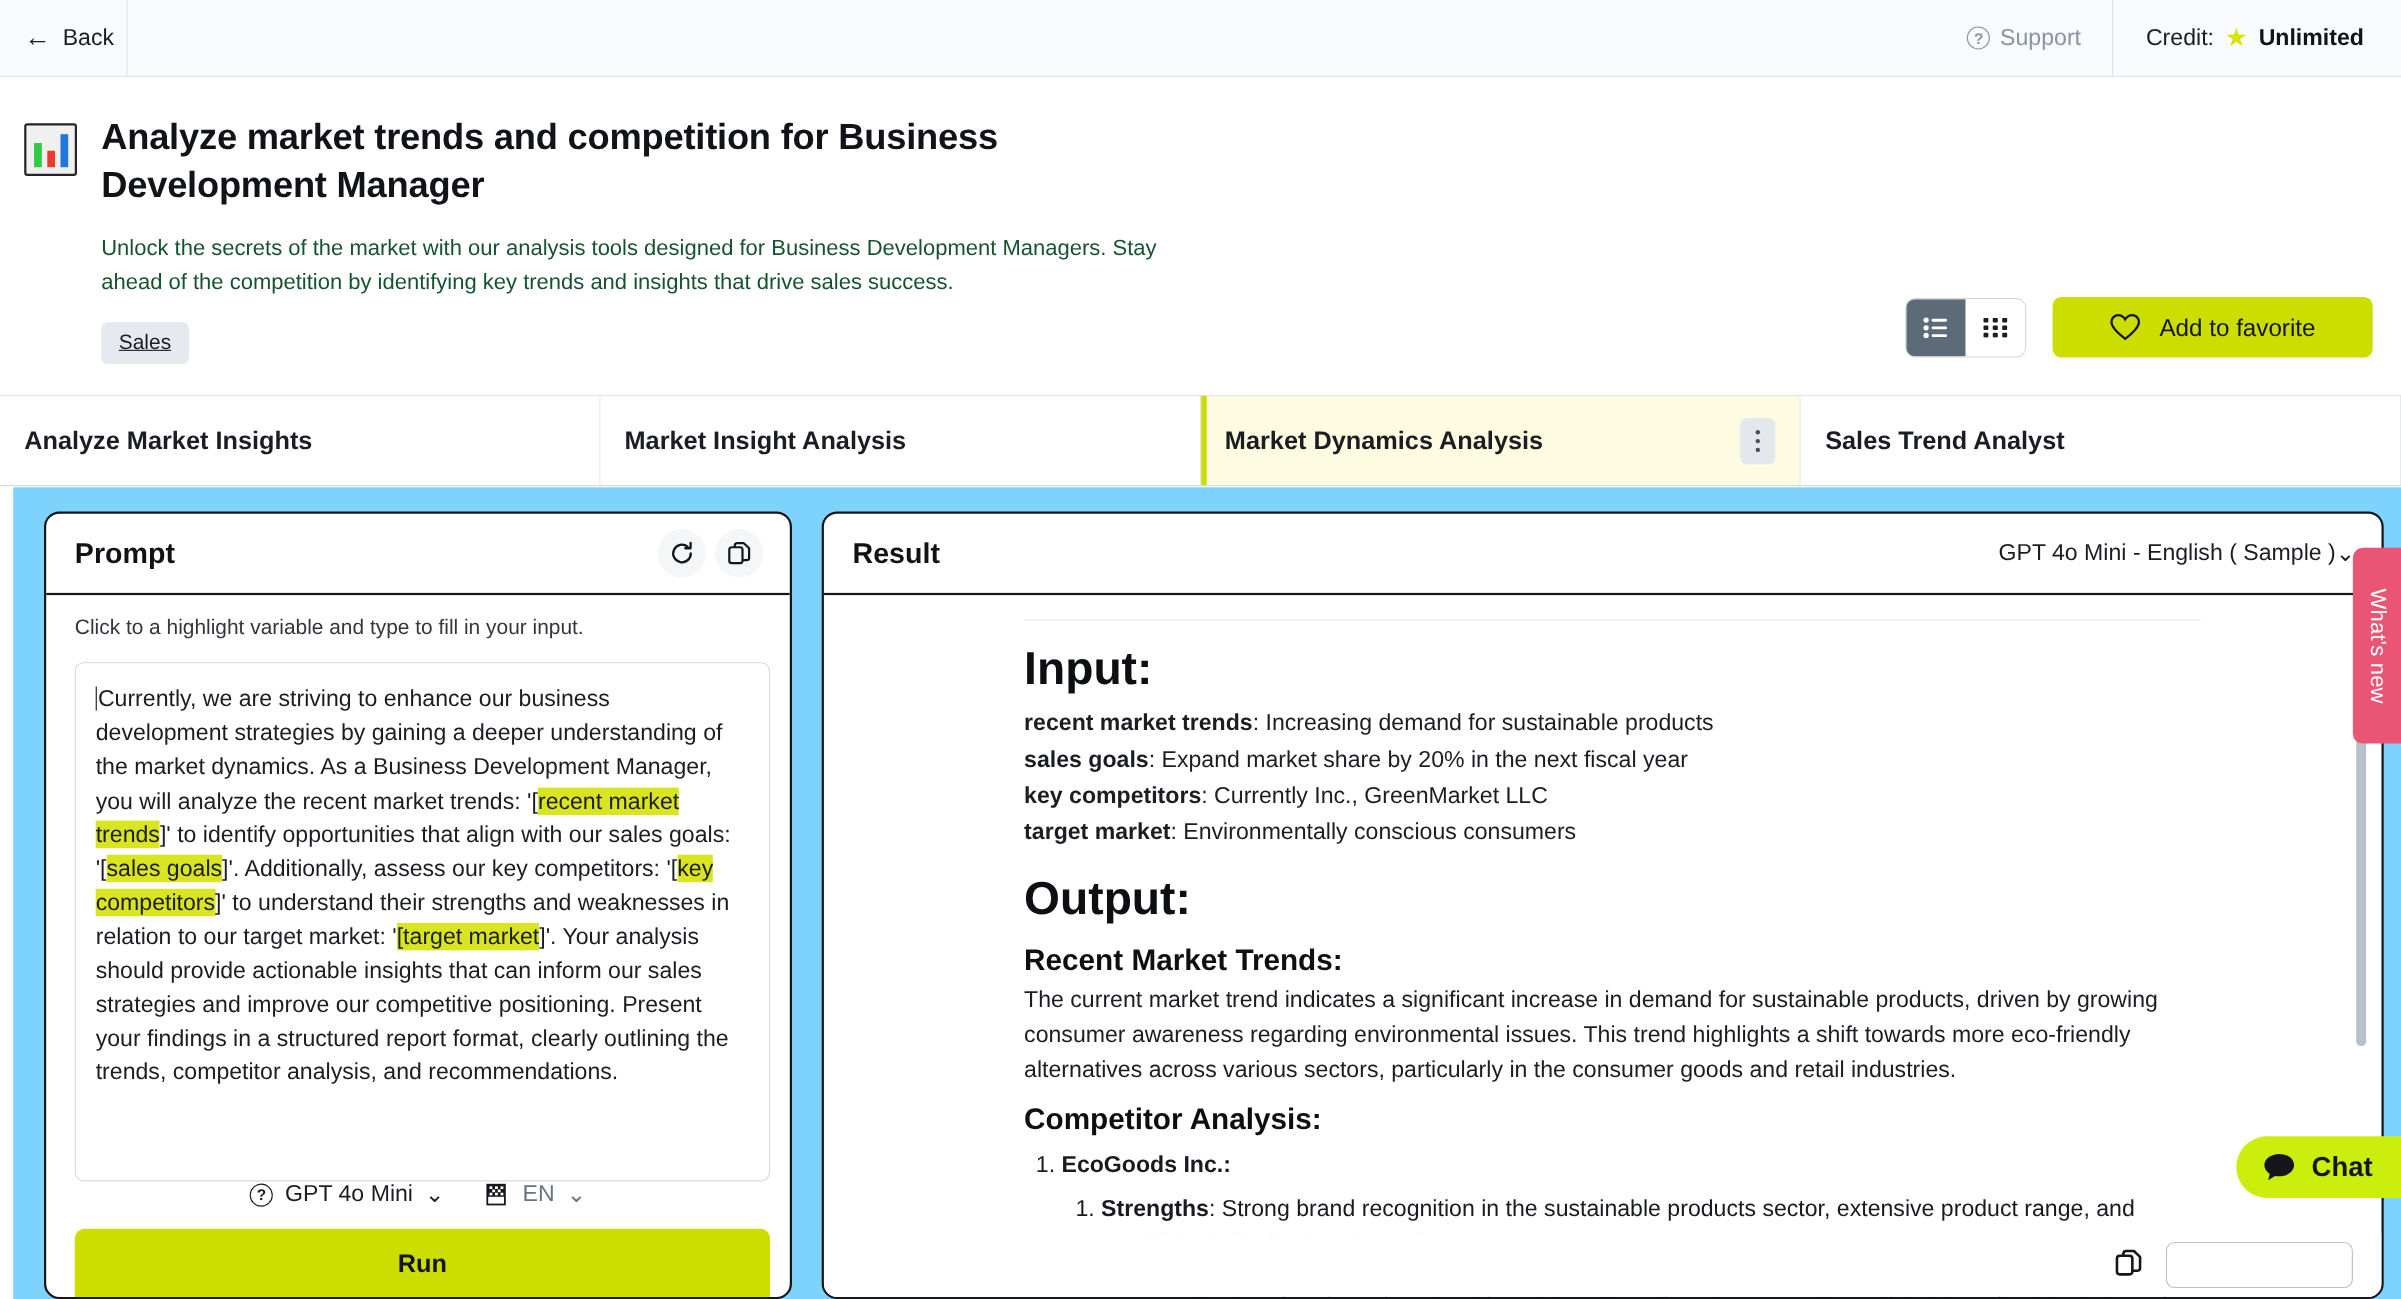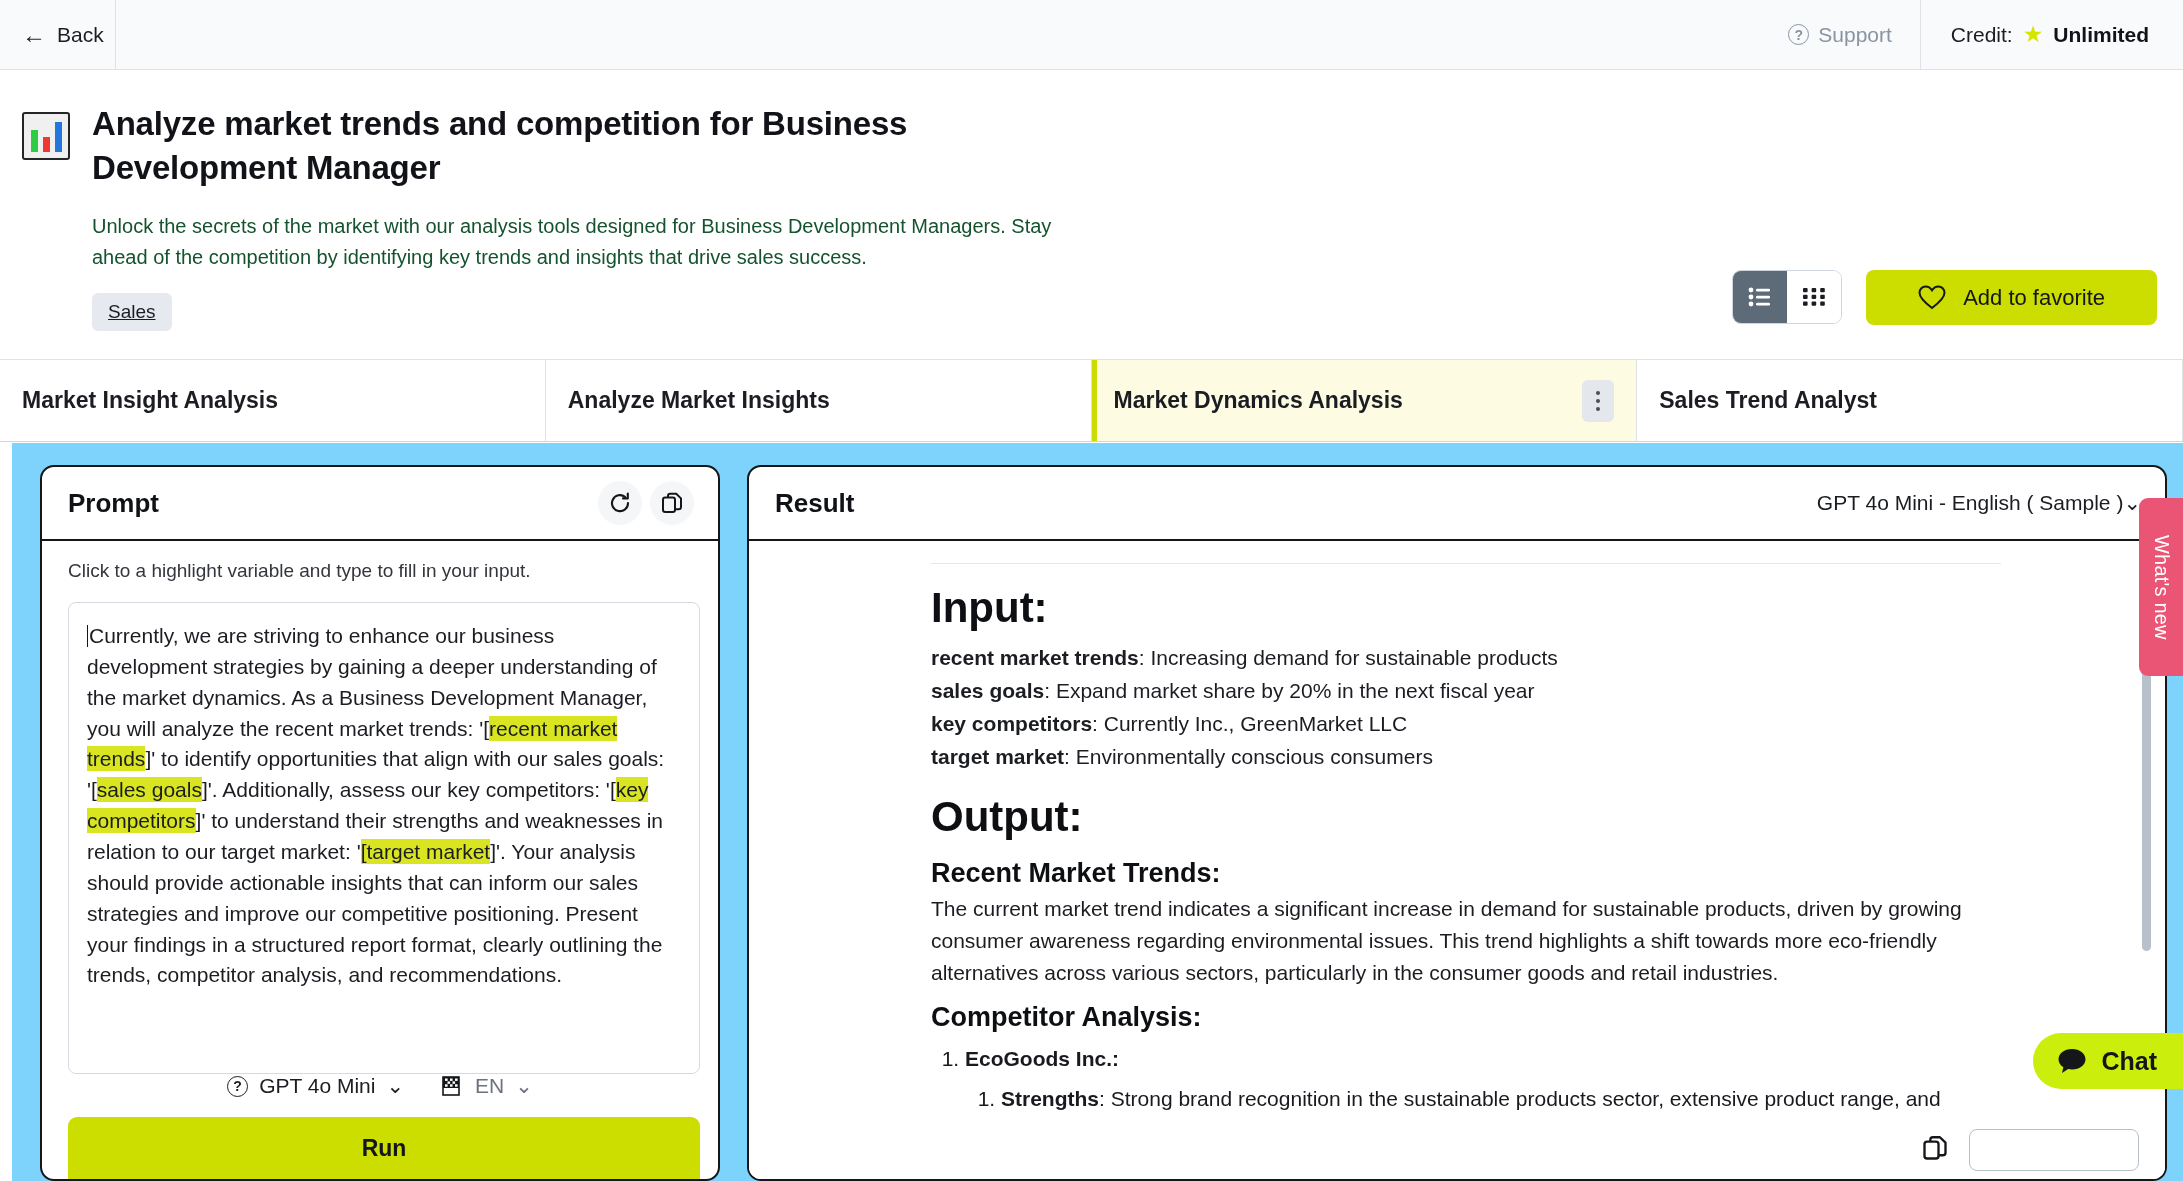--- a/index.html
+++ b/index.html
@@ -91,21 +91,21 @@
     display: flex; gap: 12px;
   }
   .tag {
     background: #e6eaf0; border-radius: 6px;
     padding: 8px 16px; font-size: 19px; color: #1b1d22;
     cursor: pointer;
     text-decoration: underline;
   }
   .header-actions {
     position: absolute; right: 26px; top: 200px;
-    display: flex; align-items: flex-start; gap: 24px;
+    display: flex; align-items: center; gap: 24px;
   }
   .viewtoggle {
     display: flex; border: 1px solid #cfd5de; border-radius: 9px;
     overflow: hidden; height: 54px;
   }
   .vt-btn {
     width: 54px; height: 100%;
     display: flex; align-items: center; justify-content: center;
     cursor: pointer; background: #ffffff;
   }
@@ -365,24 +365,24 @@
       <svg width="28" height="25" viewBox="0 0 28 25">
         <path d="M14 23 C4 15.5 1.5 11.5 1.5 7.8 C1.5 4.2 4.3 1.5 7.6 1.5 C10.2 1.5 12.6 3.1 14 5.3 C15.4 3.1 17.8 1.5 20.4 1.5 C23.7 1.5 26.5 4.2 26.5 7.8 C26.5 11.5 24 15.5 14 23 Z" fill="none" stroke="#141619" stroke-width="2"></path>
       </svg>
       <span>Add to favorite</span>
     </button>
   </div>
 </div>
 
 <div class="tabbar">
   <div class="tab">
+    <span>Analyze Market Insights</span>
+  </div>
+  <div class="tab">
     <span>Market Insight Analysis</span>
-  </div>
-  <div class="tab">
-    <span>Analyze Market Insights</span>
   </div>
   <div class="tab active">
     <span>Market Dynamics Analysis</span>
     <span class="tab-kebab">
       <span></span>
         <span></span>
         <span></span>
     </span>
   </div>
   <div class="tab">

